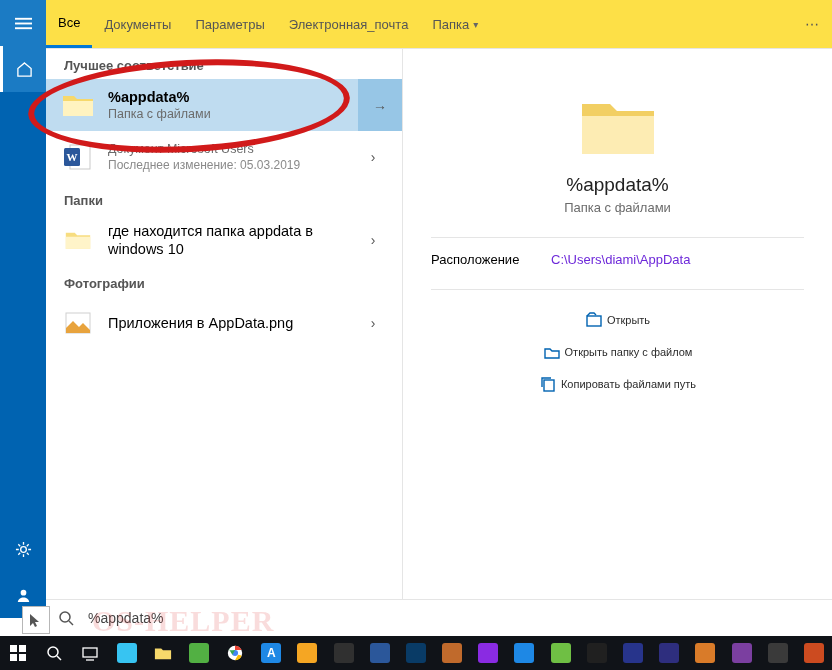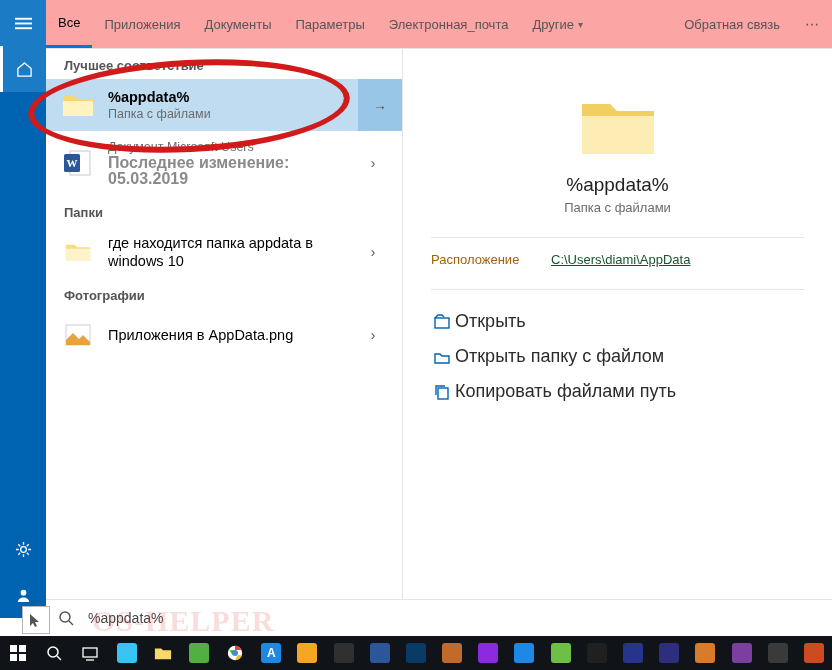--- a/index.html
+++ b/index.html
@@ -1,17 +1,17 @@
 <!DOCTYPE html>
 <html><head>
 <meta charset="utf-8">
 <style>
   html,body{margin:0;padding:0;width:832px;height:670px;font-family:"Segoe UI",Arial,sans-serif;font-size:14px;background:#fff;overflow:hidden;}
   
-  .tabs{position:absolute;left:46px;top:0;right:0;height:48px;border-bottom:1px solid #e5e5e5;display:flex;align-items:stretch;background:#fca5a5;}
+  .tabs{position:absolute;left:46px;top:0;right:0;height:48px;border-bottom:1px solid #e5e5e5;display:flex;align-items:stretch;background:#fde047;}
   .tab{display:flex;align-items:center;padding:0 12px;color:#555;cursor:pointer;font-size:13px;white-space:nowrap;}
   .tab.active{color:#000;border-bottom:3px solid #0078d7;font-weight:500;}
   .tab .chev{margin-left:4px;font-size:10px;color:#666;}
   .tabs-spacer{flex:1;}
   .tab-feedback{color:#555;}
   .tab-dots{width:40px;display:flex;align-items:center;justify-content:center;color:#555;}
   
   .rail{position:absolute;left:0;top:0;width:46px;height:618px;background:#0063b1;display:flex;flex-direction:column;align-items:center;color:#fff;}
   .rail .btn{width:46px;height:46px;display:flex;align-items:center;justify-content:center;cursor:pointer;}
   .rail .btn svg{width:17px;height:17px;fill:#fff;}
@@ -25,38 +25,38 @@
   .col-right{flex:1;padding:16px 28px;}
   
   .section-head{padding:10px 18px 6px 18px;color:#555;font-size:13px;font-weight:600;}
   .result-row{display:flex;align-items:center;padding:8px 10px 8px 14px;position:relative;cursor:pointer;}
   .result-row.selected{background:#bfdcf0;}
   .result-row .ricon{width:36px;height:36px;margin-right:12px;display:flex;align-items:center;justify-content:center;flex-shrink:0;}
   .result-row .rtext{flex:1;min-width:0;}
   .result-row .rt1{color:#000;font-size:14.5px;line-height:18px;}
   .result-row .rtext .bold{font-weight:600;}
   .result-row .rt2{color:#6b6b6b;font-size:12.5px;line-height:16px;}
-  .result-row .rt3{color:#8a8a8a;font-size:16px;line-height:16px;font-weight:bold;}
+  .result-row .rt3{color:#8a8a8a;font-size:12px;line-height:16px;}
   .result-row .rarrow{width:38px;text-align:center;color:#555;font-size:14px;}
   .result-row.selected .rarrow{background:#97c6e6;align-self:stretch;display:flex;align-items:center;justify-content:center;margin:-8px -10px -8px 6px;width:44px;}
   
   .folder-icon{width:32px;height:26px;}
   .folder-icon .back{fill:#f6d86b;}
   .folder-icon .front{fill:#fff3c0;}
   .word-icon{width:30px;height:30px;}
   .photo-icon{width:30px;height:30px;}
   
   .preview-icon{width:80px;height:66px;margin:30px auto 14px auto;display:block;}
   .preview-title{text-align:center;font-size:19px;color:#222;}
   .preview-sub{text-align:center;color:#6b6b6b;font-size:13px;margin-top:4px;}
   .sep{height:1px;background:#e5e5e5;margin:22px 0 14px 0;}
   .loc-row{display:flex;font-size:13px;margin-bottom:18px;}
-  .loc-label{color:#a16207;width:120px;}
-  .loc-val{color:#14532d;text-decoration:underline;cursor:pointer;}
-  .action{display:flex;align-items:center;gap:4px;padding:7px 2px;color:#2b2b2b;font-size:18px;cursor:pointer;}
+  .loc-label{color:#000000;width:120px;}
+  .loc-val{color:#6d28d9;cursor:pointer;}
+  .action{display:flex;align-items:center;gap:4px;padding:7px 2px;color:#2b2b2b;font-size:11px;cursor:pointer;justify-content:center;}
   .action svg{width:18px;height:18px;stroke:#0063b1;fill:none;stroke-width:1.4;}
   
   .anno{position:absolute;left:28px;top:60px;width:310px;height:80px;border:6px solid #d11a1a;border-radius:50%/50%;pointer-events:none;transform:rotate(-3deg);}
   
   .search-wrap{position:absolute;left:46px;right:0;bottom:34px;height:36px;border-top:1px solid #e5e5e5;display:flex;align-items:center;background:#fff;}
   .search-wrap .mag{width:40px;display:flex;align-items:center;justify-content:center;color:#555;}
   .search-wrap input{flex:1;border:none;outline:none;font-size:14px;color:#444;background:transparent;}
   .watermark{position:absolute;left:80px;bottom:32px;font-size:30px;font-weight:700;color:rgba(224,61,61,.18);letter-spacing:1px;pointer-events:none;font-family:Liberation Serif, serif;margin-left:12px;}
   .cursor-box{position:absolute;left:22px;bottom:36px;width:26px;height:26px;border:1px solid #b7b7b7;background:#fff;display:flex;align-items:center;justify-content:center;}
   .cursor-box svg{width:16px;height:16px;fill:#555;}
@@ -94,30 +94,28 @@
   <div class="btn">
     <svg viewBox="0 0 18 18">
         <circle cx="9" cy="6" r="3" fill="#fff"></circle>
         <path d="M3 16c0-3 3-5 6-5s6 2 6 5" fill="#fff"></path>
       </svg>
   </div>
 </div>
 
 <div class="tabs">
   <div class="tab active">Все</div>
-  <div class="tab">Приложения</div>
   <div class="tab">Документы</div>
   <div class="tab">Параметры</div>
   <div class="tab">Электронная_почта</div>
   <div class="tab">
-      <span>Другие</span>
+      <span>Папка</span>
       <span class="chev">▾</span>
     </div>
   <div class="tabs-spacer"></div>
-  <div class="tab tab-feedback">Обратная связь</div>
   <div class="tab-dots">⋯</div>
 </div>
 
 <div class="body">
   <div class="col-left">
     <div class="section-head">Лучшее соответствие</div>
 
     <div class="result-row selected">
       <span class="ricon">
         <svg class="folder-icon" viewBox="0 0 32 26">

